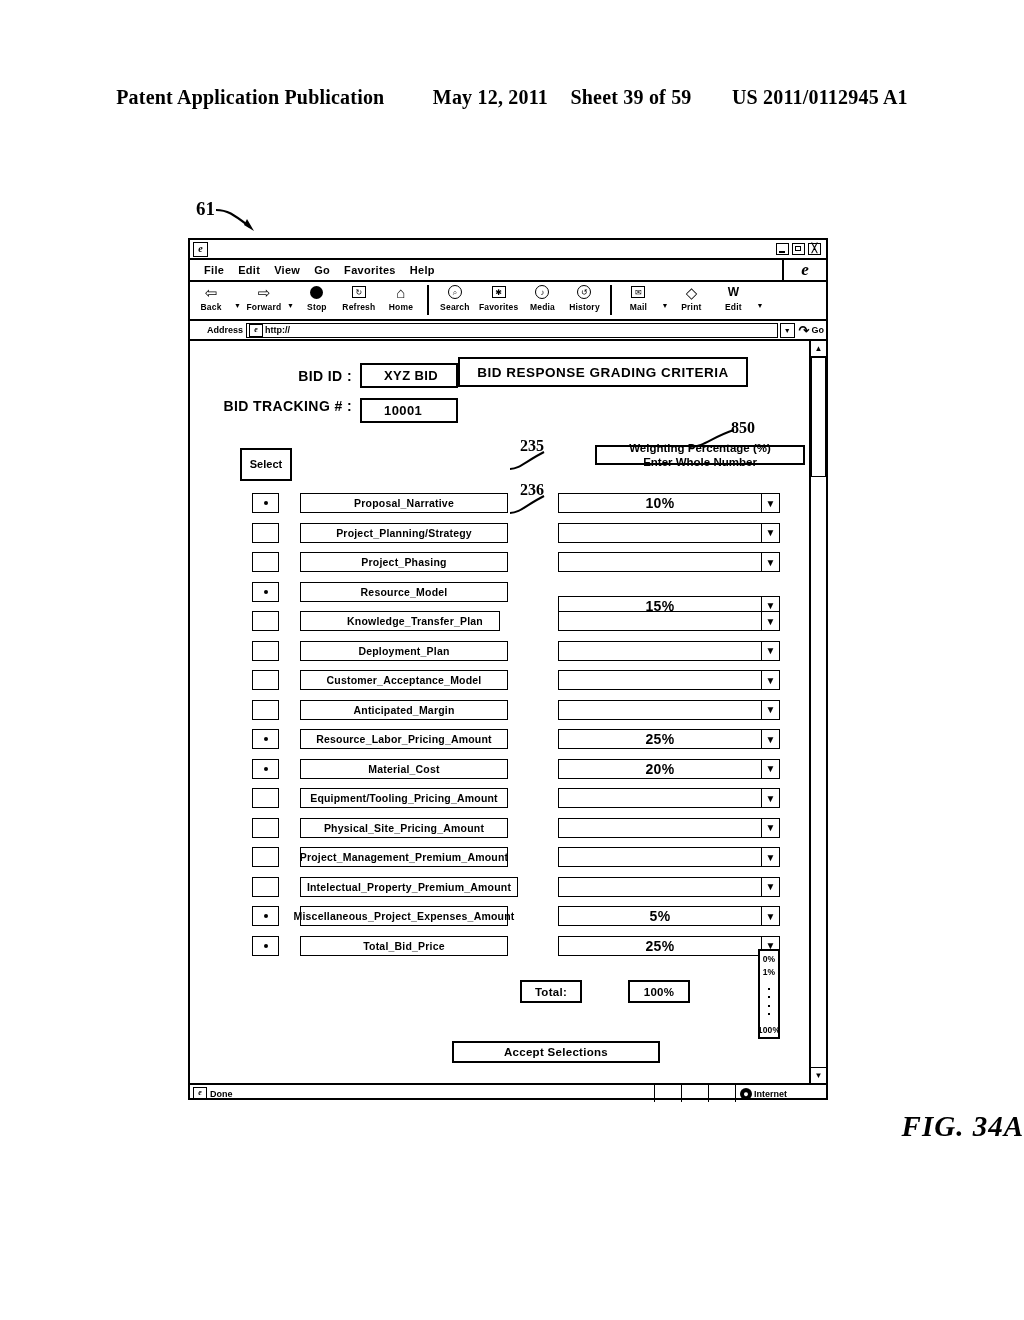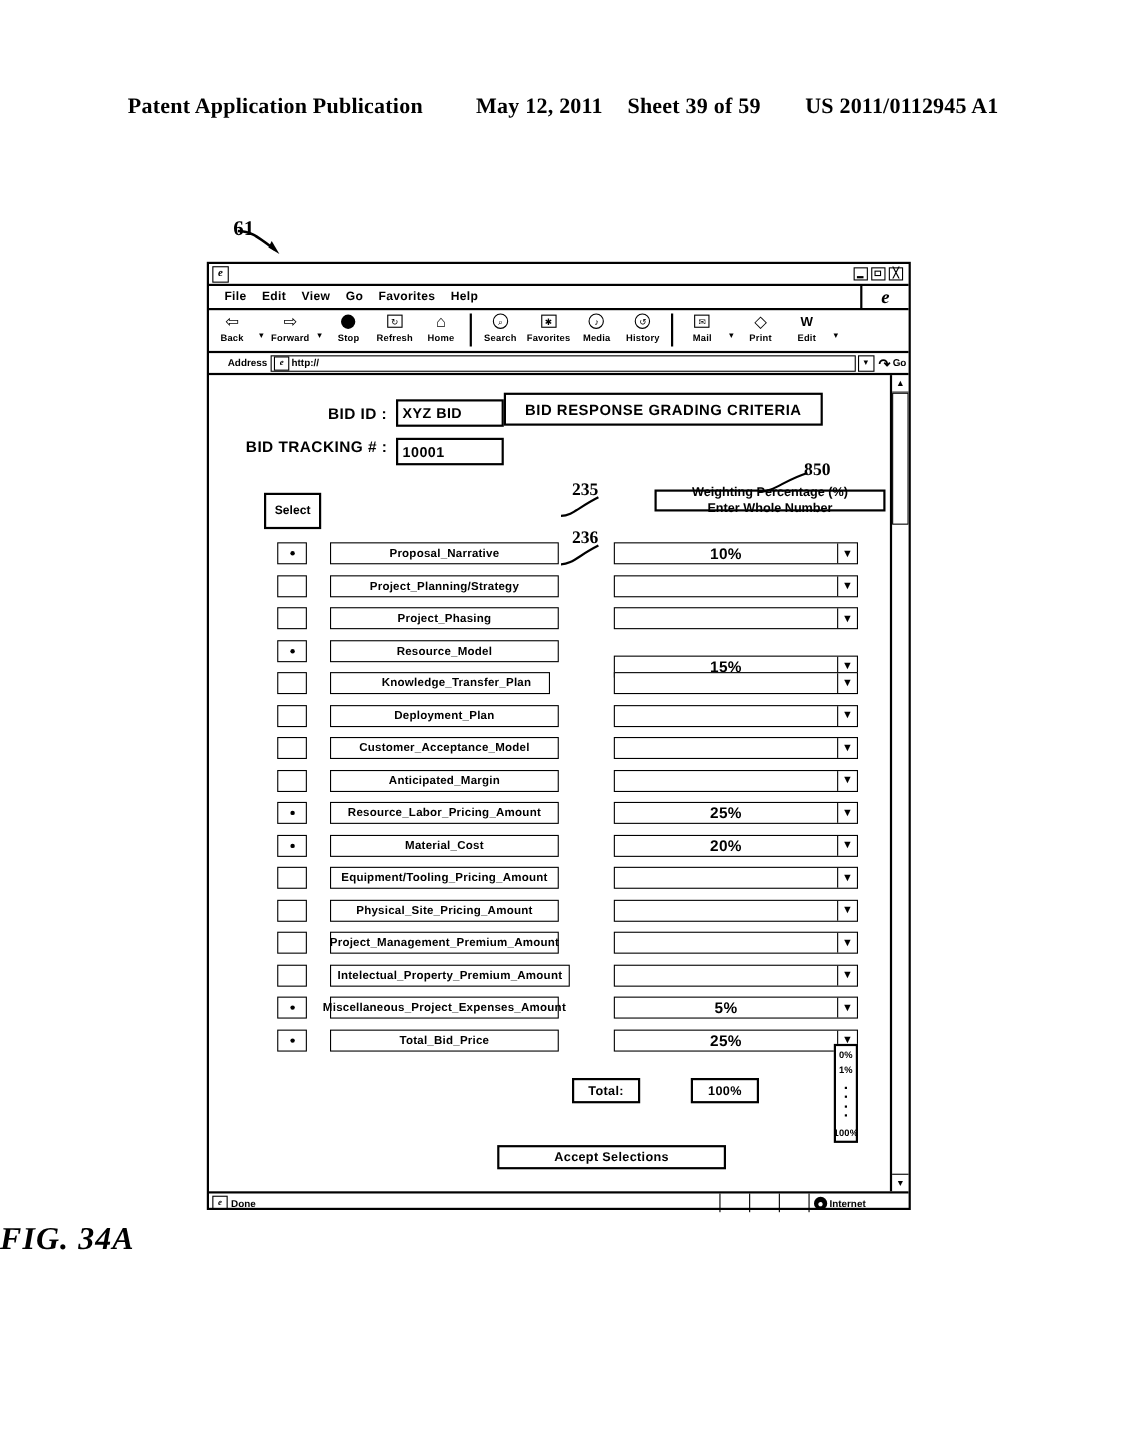--- a/index.html
+++ b/index.html
@@ -29,21 +29,21 @@
     letter-spacing: 0.2px;
     white-space: nowrap;
   }
   .patent-header span { display: inline-block; vertical-align: baseline; }
   .ph-gap1 { width: 38px; }
   .ph-gap2 { width: 30px; }
 
   
   .ref61 {
     position: absolute;
-    left: 212px;
+    left: 196px;
     top: 198px;
     font-family: "Liberation Serif", serif;
     font-size: 19px;
     font-weight: bold;
   }
   .ref61-lead {
     position: absolute;
     left: 216px;
     top: 205px;
     width: 46px;
@@ -286,21 +286,21 @@
     font-weight: bold;
     letter-spacing: 0.4px;
     font-family: "Liberation Sans", sans-serif;
   }
   .field-box {
     border: 2px solid #000;
     background: #fff;
     box-sizing: border-box;
     display: flex;
     align-items: center;
-    padding-left: 4px;
+    padding-left: 22px;
     font-size: 13px;
     font-weight: bold;
     letter-spacing: 0.4px;
   }
   .title-box {
     border: 2px solid #000;
     box-sizing: border-box;
     display: flex; align-items: center; justify-content: center;
     font-size: 13.5px;
     font-weight: bold;
@@ -449,21 +449,21 @@
     line-height: 12px;
     text-align: center;
     margin-right: 2px;
   }
 
   
   .figcap {
     position: absolute;
     left: 0; top: 1110px;
     width: 1024px;
-    text-align: left;
+    text-align: right;
     font-family: "Liberation Serif", serif;
     font-style: italic;
     font-weight: bold;
     font-size: 29px;
     letter-spacing: 1px;
   }
 </style>
 </head>
 <body>
 

